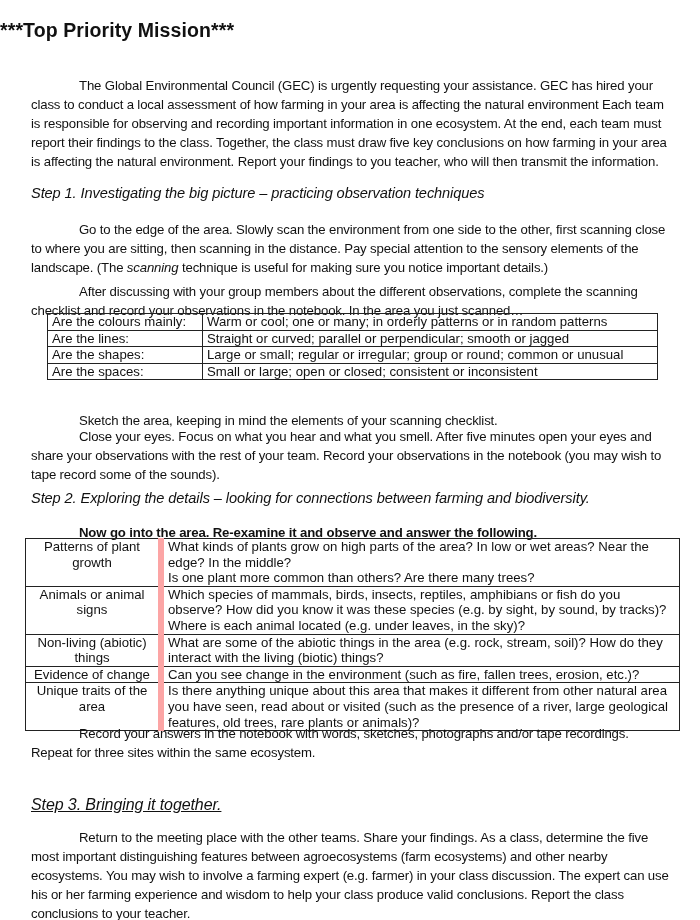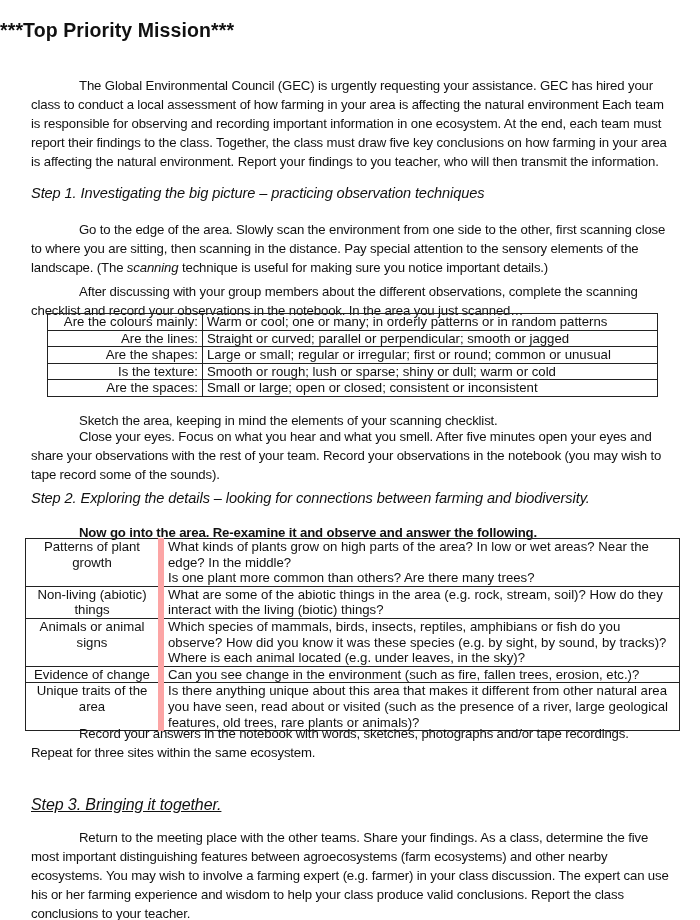--- a/index.html
+++ b/index.html
@@ -18,21 +18,21 @@
   .indent { display: inline-block; width: 48px; }
   .step {
     position: absolute; left: 31px; font-style: italic; font-size: 14.6px;
     margin: 0; letter-spacing: -0.1px;
   }
   .step.small { font-size: 16px; text-decoration: underline; }
   table { border-collapse: collapse; position: absolute; }
   td { border: 1px solid #222; padding: 0 4px; vertical-align: top; line-height: 15.6px; }
   #checklist { left: 47px; top: 313px; width: 611px; }
   #checklist td { height: 15px; }
-  #checklist td.c1 { width: 146px; text-align: right; }
+  #checklist td.c1 { width: 146px; text-align: left; }
   #details { left: 25px; top: 538px; width: 655px; }
   #details td.c1 { width: 124px; text-align: center; }
   #details td.c2 { border-left: 6px solid #fca5a5; }
 </style>
 </head>
 <body>
 
 <div class="title">***Top Priority Mission***</div>
 
 <p class="para" style="top:76px;"><span class="indent"></span><span>The Global Environmental Council (GEC) is urgently requesting your assistance. GEC has hired your class to conduct a local assessment of how farming in your area is affecting the natural environment Each team is responsible for observing and recording important information in one ecosystem. At the end, each team must report their findings to the class.  Together, the class must draw five key conclusions on how farming in your area is affecting the natural environment.  Report your findings to you teacher, who will then transmit the information.</span></p>
@@ -48,25 +48,21 @@
     <tr>
         <td class="c1">Are the colours mainly:</td>
         <td>Warm or cool; one or many; in orderly patterns or in random patterns</td>
       </tr>
     <tr>
         <td class="c1">Are the lines:</td>
         <td>Straight or curved; parallel or perpendicular; smooth or jagged</td>
       </tr>
     <tr>
         <td class="c1">Are the shapes:</td>
-        <td>Large or small; regular or irregular; first or round; common or unusual</td>
-      </tr>
-    <tr>
-        <td class="c1">Is the texture:</td>
-        <td>Smooth or rough; lush or sparse; shiny or dull; warm or cold</td>
+        <td>Large or small; regular or irregular; group or round; common or unusual</td>
       </tr>
     <tr>
         <td class="c1">Are the spaces:</td>
         <td>Small or large; open or closed; consistent or inconsistent</td>
       </tr>
   </tbody>
 </table>
 
 <p class="para" style="top:411px;"><span class="indent"></span><span>Sketch the area, keeping in mind the elements of your scanning checklist.</span></p>
 
@@ -79,26 +75,26 @@
 <table id="details">
   <tbody>
     <tr>
       <td class="c1">Patterns of plant growth</td>
       <td class="c2">
           <div>What kinds of plants grow on high parts of the area? In low or wet areas? Near the edge? In the middle?</div>
           <div>Is one plant more common than others? Are there many trees?</div>
         </td>
     </tr>
     <tr>
+      <td class="c1">Animals or animal signs</td>
+      <td class="c2">Which species of mammals, birds, insects, reptiles, amphibians or fish do you observe? How did you know it was these species (e.g. by sight, by sound, by tracks)? Where is each animal located (e.g. under leaves, in the sky)?</td>
+    </tr>
+    <tr>
       <td class="c1">Non-living (abiotic) things</td>
       <td class="c2">What are some of the abiotic things in the area (e.g. rock, stream, soil)? How do they interact with the living (biotic) things?</td>
-    </tr>
-    <tr>
-      <td class="c1">Animals or animal signs</td>
-      <td class="c2">Which species of mammals, birds, insects, reptiles, amphibians or fish do you observe? How did you know it was these species (e.g. by sight, by sound, by tracks)? Where is each animal located (e.g. under leaves, in the sky)?</td>
     </tr>
     <tr>
       <td class="c1">Evidence of change</td>
       <td class="c2">Can you see change in the environment (such as fire, fallen trees, erosion, etc.)?</td>
     </tr>
     <tr>
       <td class="c1">Unique traits of the area</td>
       <td class="c2">Is there anything unique about this area that makes it different from other natural area you have seen, read about or visited (such as the presence of a river, large geological features, old trees, rare plants or animals)?</td>
     </tr>
   </tbody>

